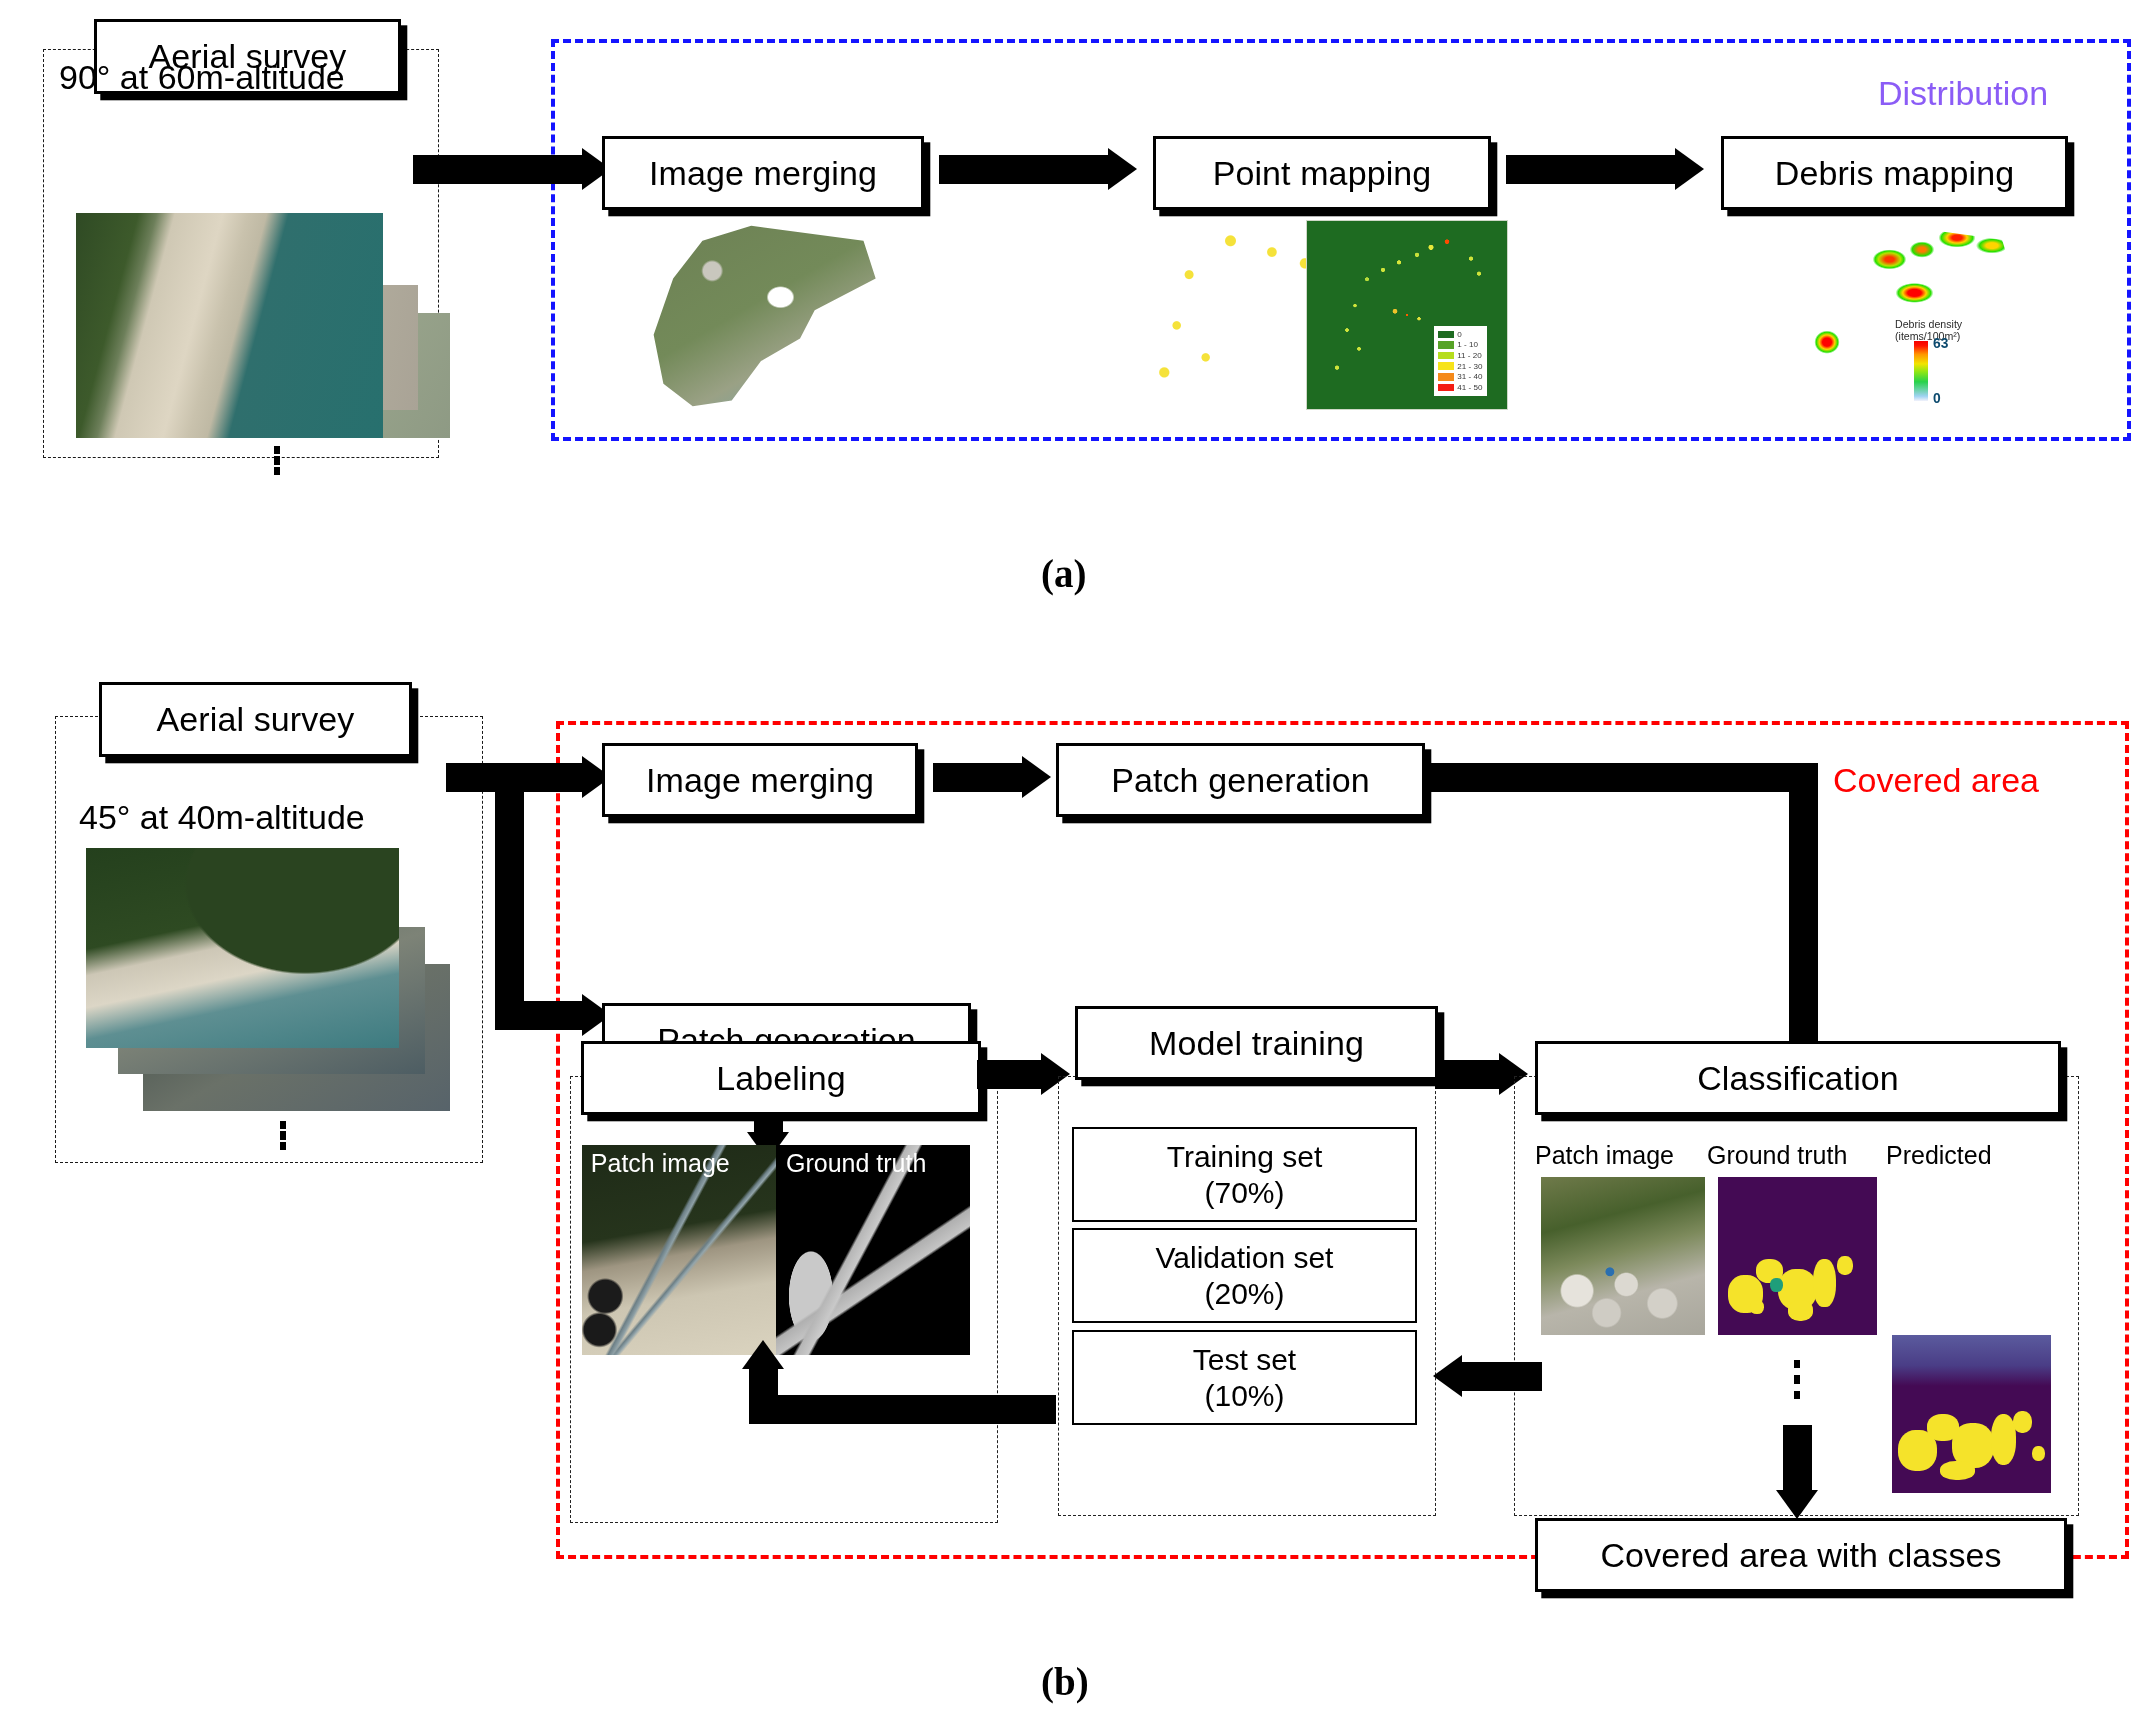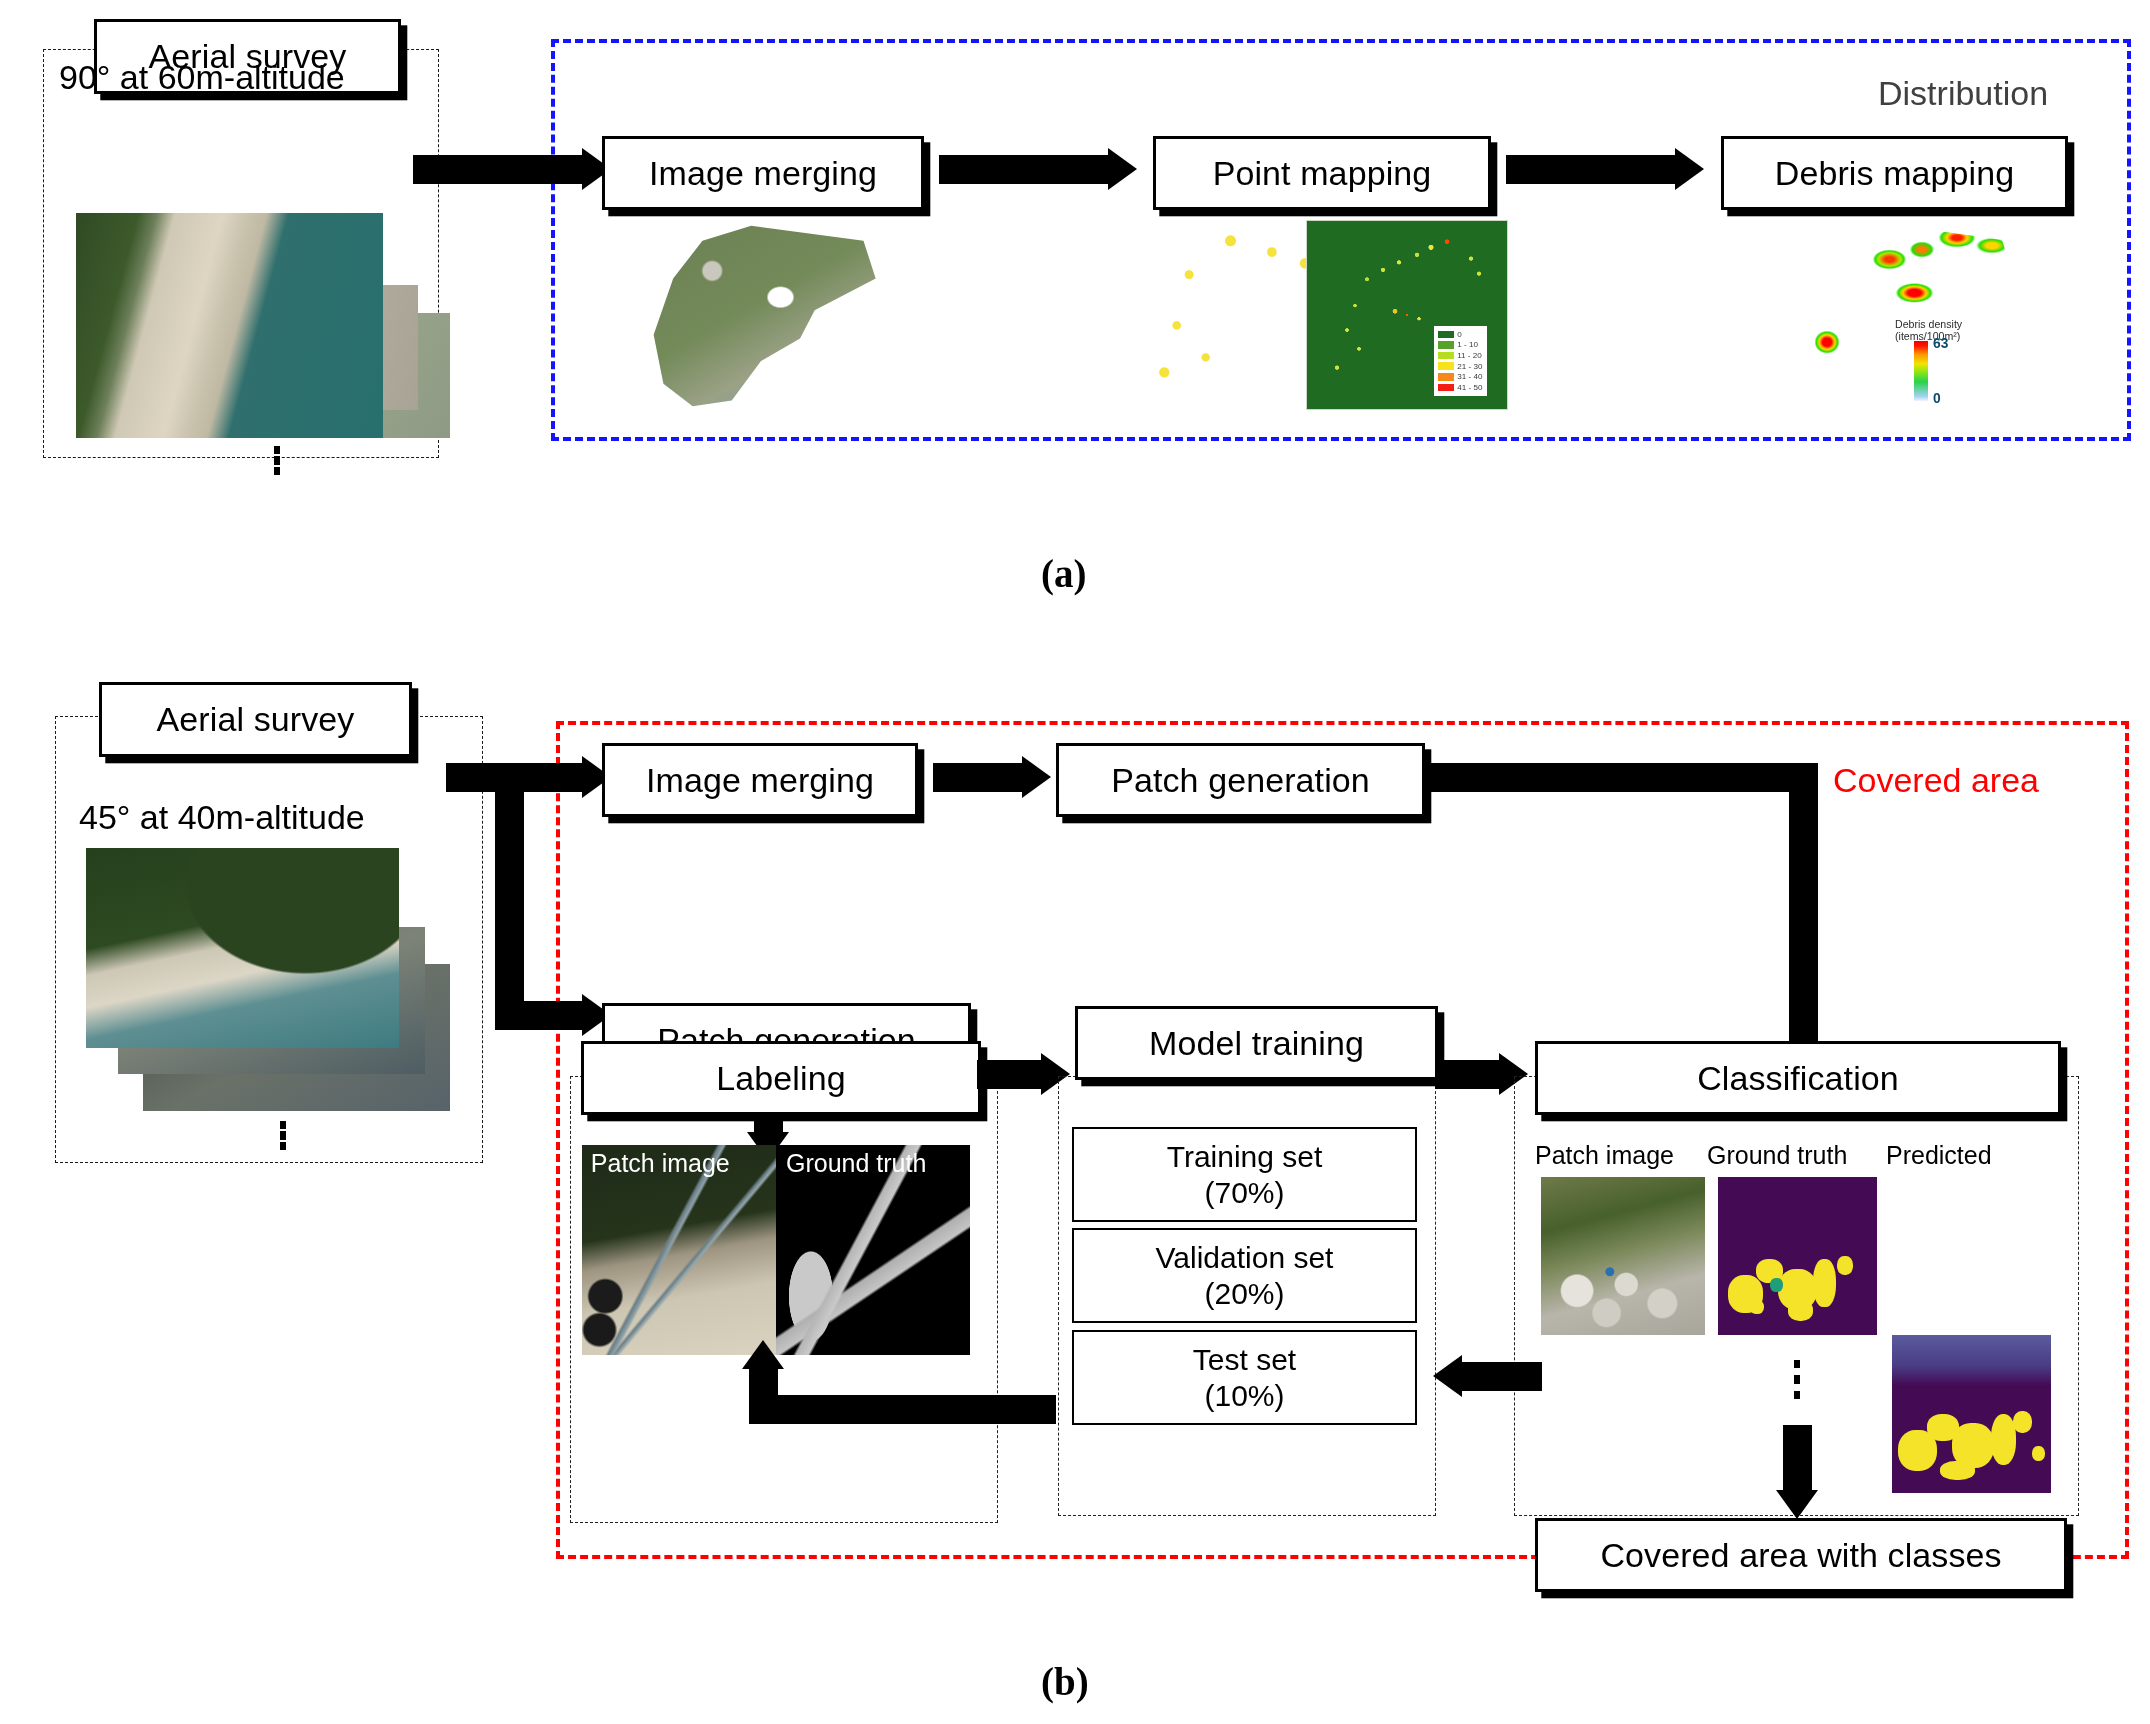--- a/index.html
+++ b/index.html
@@ -19,21 +19,21 @@
     display:flex;flex-direction:column;align-items:center;justify-content:center;
     font-size:30px;color:#000;line-height:1.18;text-align:center;
   }
 
   
   .dash-blue{position:absolute;border:4.4px dashed #1414ff;}
   .dash-red{position:absolute;border:4.4px dashed #f00;}
   .dash-thin{position:absolute;border:1.9px dashed #1a1a1a;}
   .dash-thin2{position:absolute;border:1.9px dashed #222;}
 
-  .lbl-blue{position:absolute;color:#404040;font-size:34px;white-space:nowrap;}
+  .lbl-blue{position:absolute;color:#8b5cf6;font-size:34px;white-space:nowrap;}
   .lbl-red{position:absolute;color:#f00;font-size:34px;white-space:nowrap;}
 
   .capt{position:absolute;font-family:"Liberation Serif",serif;font-size:39px;font-weight:bold;color:#000;}
   .survey-note{position:absolute;font-size:34px;color:#000;white-space:nowrap;}
 
   
   .bar{position:absolute;background:#000;}
   .tri-r{position:absolute;width:0;height:0;border-top:21px solid transparent;border-bottom:21px solid transparent;border-left:29px solid #000;}
   .tri-l{position:absolute;width:0;height:0;border-top:21px solid transparent;border-bottom:21px solid transparent;border-right:29px solid #000;}
   .tri-d{position:absolute;width:0;height:0;border-left:21px solid transparent;border-right:21px solid transparent;border-top:29px solid #000;}

